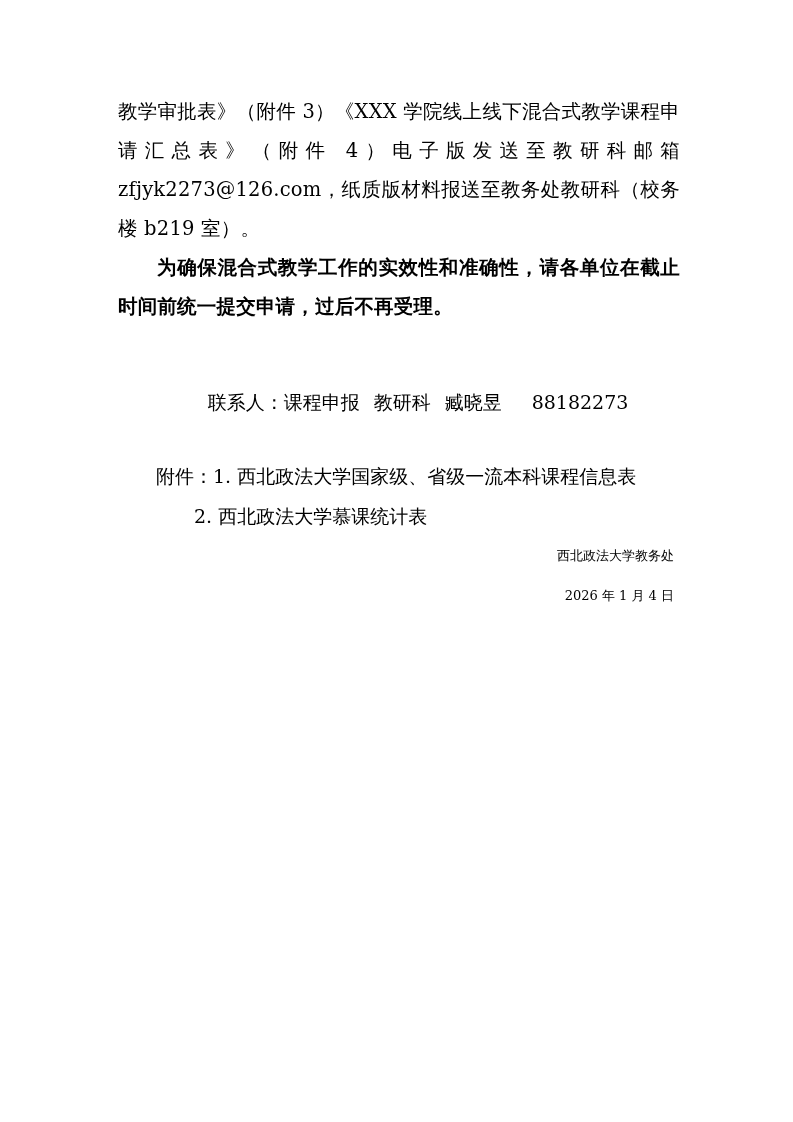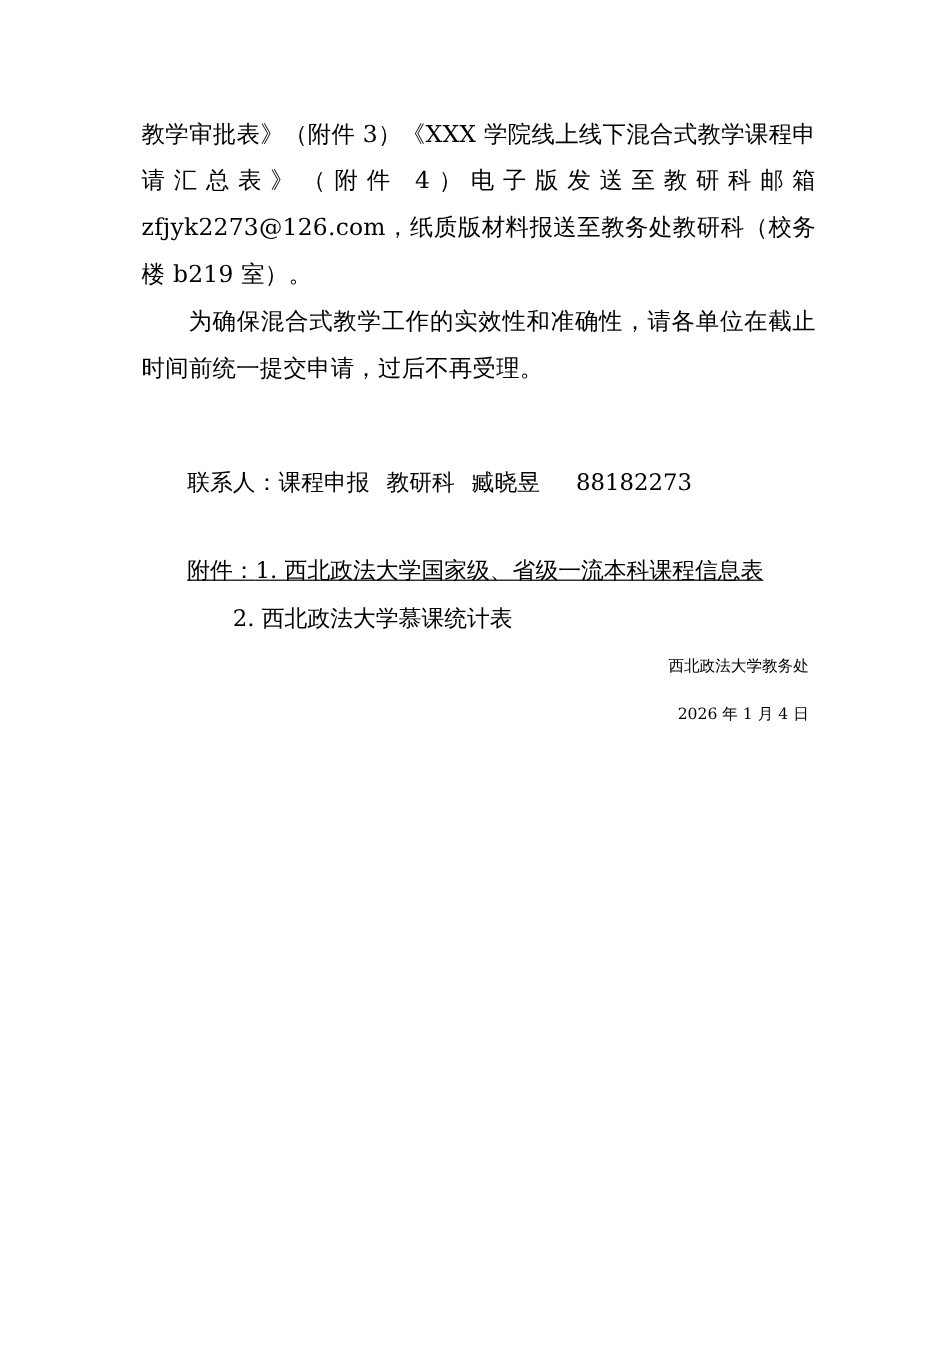--- a/index.html
+++ b/index.html
@@ -27,43 +27,43 @@
   }
   .para {
     font-size: 19.5px;
     line-height: 39px;
     letter-spacing: 0.2px;
     text-align: justify;
     text-justify: inter-ideograph;
     margin: 0;
   }
   .para-bold {
-    font-weight: normal;
+    font-weight: bold;
     text-indent: 39px;
   }
   .latin {
     font-family: "DejaVu Serif", "Liberation Serif", serif;
   }
   .spacer-lg { height: 56px; }
   .spacer-md { height: 34px; }
   .contact-block {
     margin: 0;
     font-size: 19px;
     line-height: 40px;
   }
-  .contact-line-1 { padding-left: 38px; }
+  .contact-line-1 { padding-left: 38px; text-align: center; }
   .contact-line-2 { padding-left: 76px; }
   .gap-sm { display: inline-block; width: 14px; }
   .gap-md { display: inline-block; width: 30px; }
   .attach-block {
     margin: 0;
     font-size: 19px;
     line-height: 40px;
   }
-  .attach-head { padding-left: 38px; text-decoration: underline; }
+  .attach-head { padding-left: 38px; }
   .attach-item { padding-left: 76px; }
   .attach-item-cont { padding-left: 100px; }
   .sign-block {
     margin: 0;
     font-size: 13px;
     line-height: 40px;
     text-align: right;
     padding-right: 6px;
   }
   .page-number {

